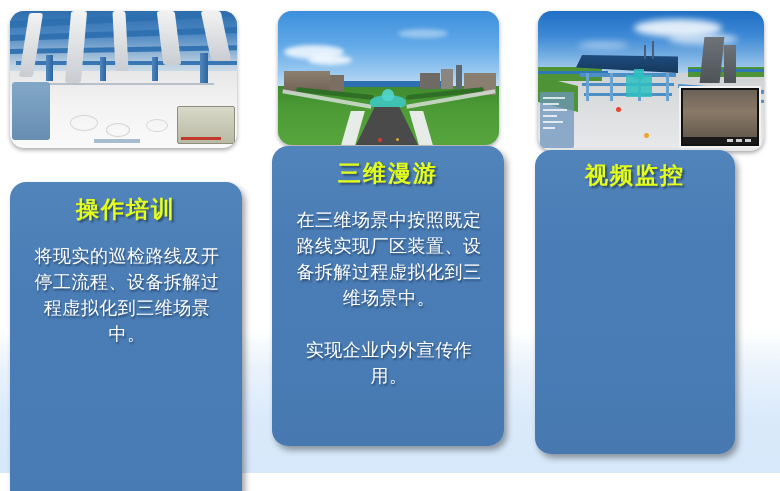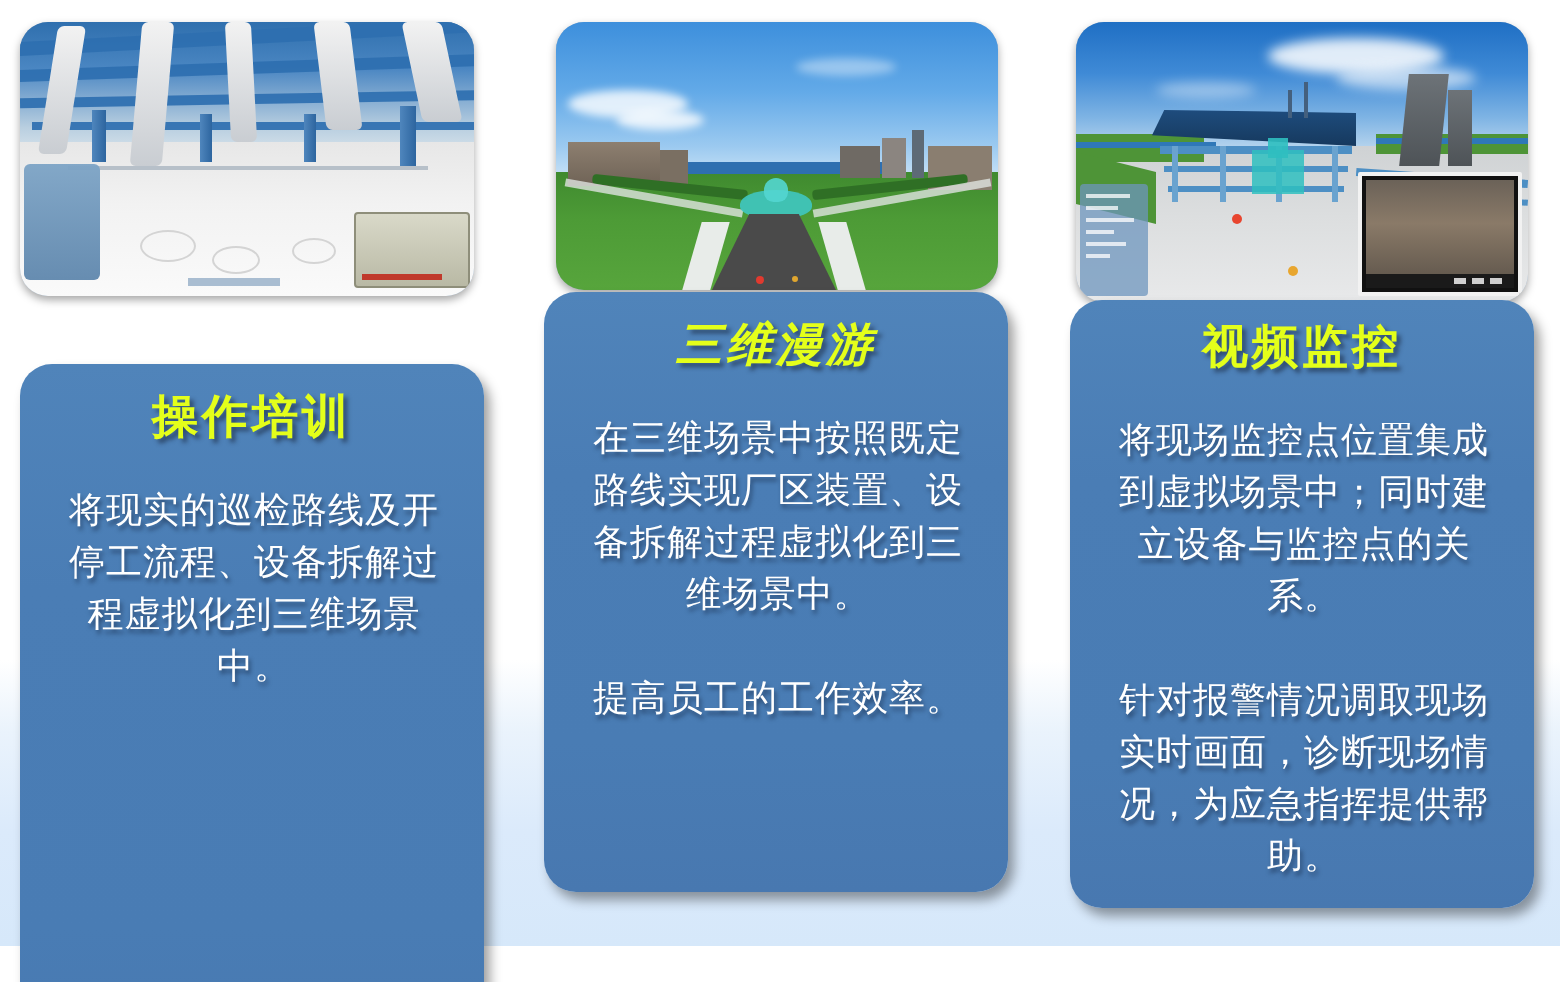--- a/index.html
+++ b/index.html
@@ -189,24 +189,24 @@
 
         <div class="s2-road" style="left:78px;bottom:0;width:62px;height:38px;clip-path:polygon(30% 0,70% 0,100% 100%,0 100%);"></div>
         <div class="s2-path" style="left:68px;bottom:0;width:14px;height:34px;transform:skewX(-16deg);background:#e8ece9;"></div>
         <div class="s2-path" style="left:136px;bottom:0;width:14px;height:34px;transform:skewX(16deg);background:#e8ece9;"></div>
         <div class="s2-dot" style="left:100px;bottom:3px;width:4px;height:4px;background:#e03a2f;border-radius:50%;position:absolute;"></div>
         <div class="s2-dot" style="left:118px;bottom:4px;width:3px;height:3px;background:#e0a62f;border-radius:50%;position:absolute;"></div>
       </div>
     </div>
 
     <div class="panel" style="top:146px;width:232px;height:300px;">
-      <div class="panel-title" style="margin-top:16px;font-style:italic;">三维漫游</div>
+      <div class="panel-title" style="margin-top:16px;">三维漫游</div>
       <div class="panel-body" style="margin:22px 20px 0 22px;">
         <p>在三维场景中按照既定路线实现厂区装置、设备拆解过程虚拟化到三维场景中。</p>
-        <p>提高员工的工作效率。</p>
+        <p>实现企业内外宣传作用。</p>
       </div>
     </div>
   </div>
 
   <div class="card" style="left:535px;width:232px;">
 
     <div class="thumb" style="left:3px;width:226px;height:140px;">
       <div class="scene">
         <div class="s3-sky"></div>
         <div class="s3-cloud" style="left:96px;top:8px;width:88px;height:18px;"></div>
@@ -255,22 +255,18 @@
           <div class="feed"></div>
           <div class="bar">
             <i style="left:44px;"></i>
               <i style="left:53px;"></i>
               <i style="left:62px;"></i>
           </div>
         </div>
       </div>
     </div>
 
-    <div class="panel" style="top:150px;width:232px;height:304px;font-family:Liberation Mono, monospace;">
+    <div class="panel" style="top:150px;width:200px;height:304px;">
       <div class="panel-title" style="margin-top:14px;">视频监控</div>
-      <div class="panel-body" style="margin:22px 20px 0 22px;">
-        <p>将现场监控点位置集成到虚拟场景中；同时建立设备与监控点的关系。</p>
-        <p>针对报警情况调取现场实时画面，诊断现场情况，为应急指挥提供帮助。</p>
-      </div>
     </div>
   </div>
 
 </div>
 
 </body></html>

